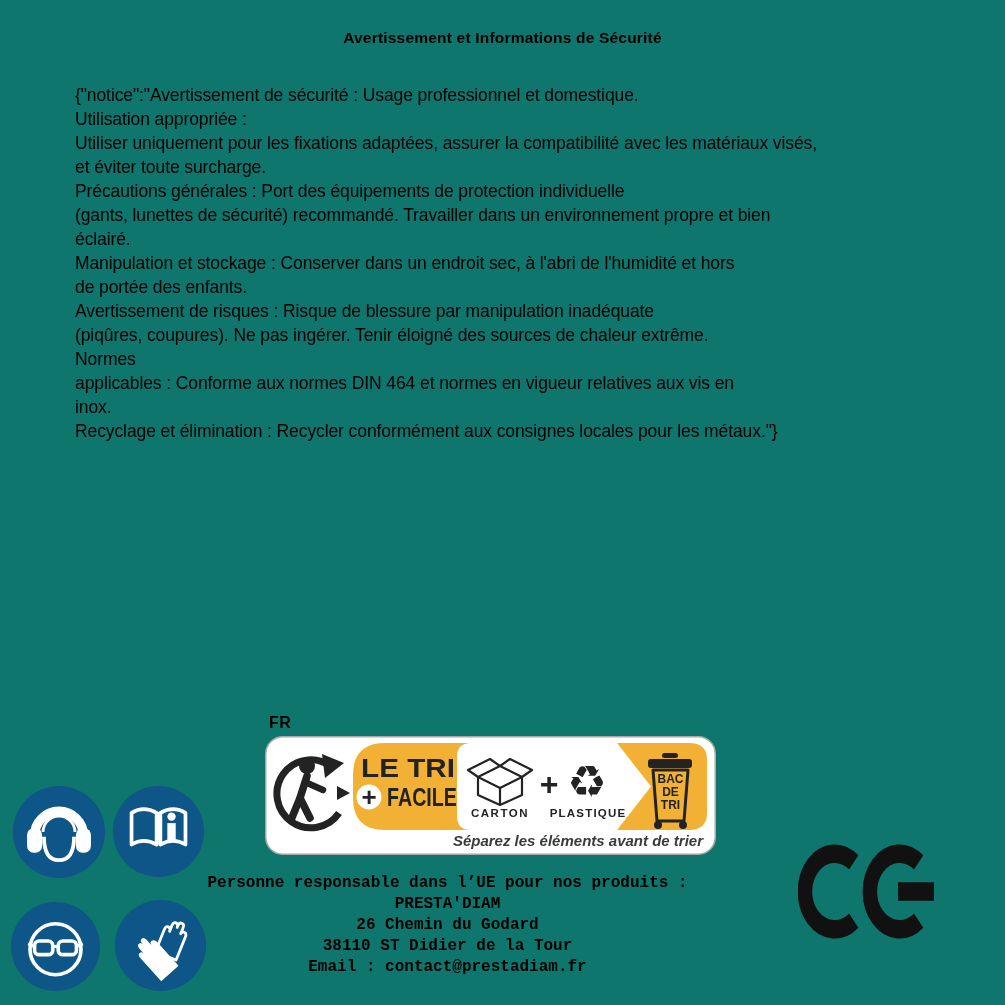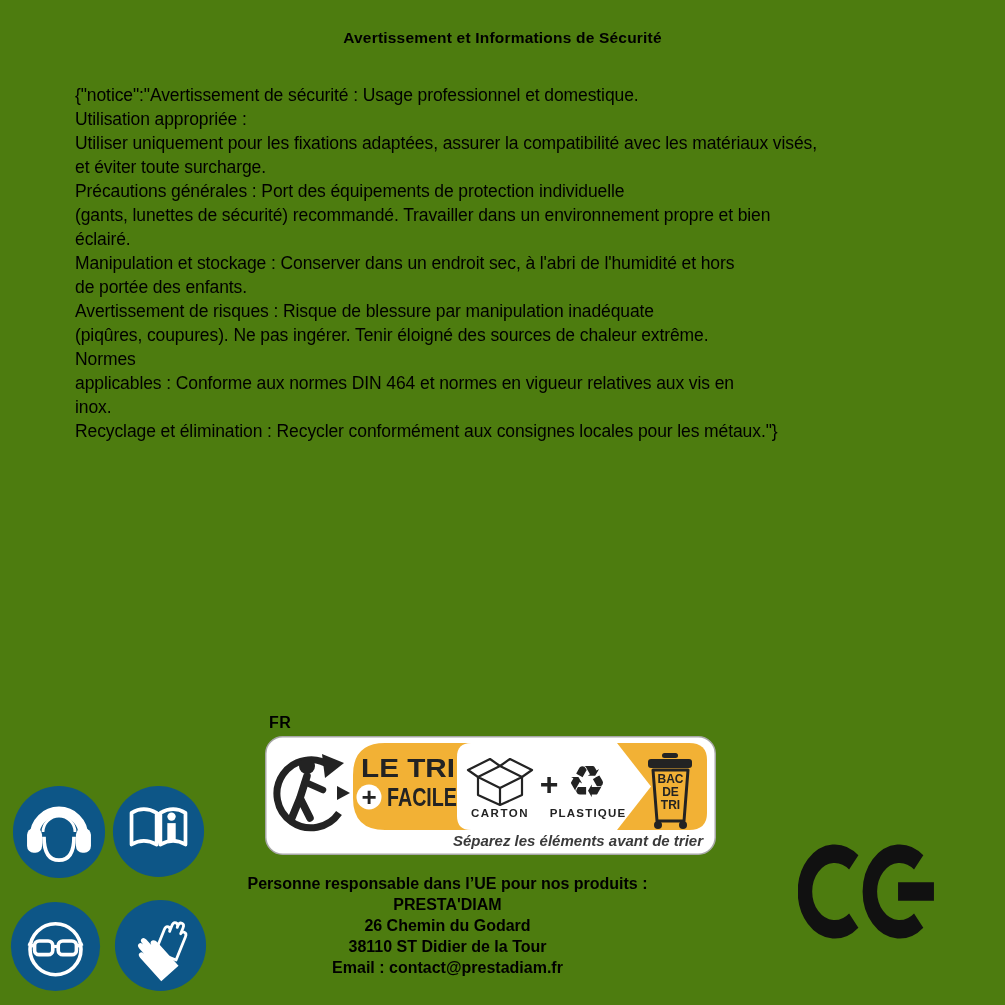--- a/index.html
+++ b/index.html
@@ -1,26 +1,26 @@
 <!DOCTYPE html>
 <html style="--safety-blue: #0d5687; --tri-yellow: #F2B135; --ink-dark: #232323; --frame-gray: #a8a8a8;"><head>
 <meta charset="utf-8">
 <style>
   html,body{margin:0;padding:0;background:#fff;}
   body{width:1005px;height:1005px;position:relative;font-family:"Liberation Sans",sans-serif;color:#000;}
-  .canvas{position:absolute;inset:0;background:#4d7c0f;overflow:hidden;padding-left:16px;}
+  .canvas{position:absolute;inset:0;background:#0f766e;overflow:hidden;padding-left:16px;}
   .title{position:absolute;top:29px;left:0;width:100%;text-align:center;
          font-size:15.5px;font-weight:bold;margin:0;letter-spacing:.2px;}
   .notice{position:absolute;left:75px;top:83px;width:880px;font-size:17.5px;
           line-height:24px;white-space:pre-line;letter-spacing:-.1px;}
   .fr{position:absolute;left:269px;top:714px;font-size:16px;font-weight:bold;letter-spacing:.5px;}
   .tri{position:absolute;left:265px;top:736px;width:451px;height:119px;}
   .picto{position:absolute;}
   .responsible{position:absolute;left:0;top:873px;width:895px;text-align:center;
-               font-size:16px;font-weight:bold;line-height:21px;white-space:pre-line;}
+               font-size:16px;font-weight:bold;line-height:21px;white-space:pre-line;font-family:Liberation Mono, monospace;}
   .ce{position:absolute;left:798px;top:843px;width:139px;height:97px;}
   svg text{font-family:"Liberation Sans",sans-serif;}
 </style>
 </head>
 <body>
 
 <div class="canvas">
 
   <h1 class="title">Avertissement et Informations de Sécurité</h1>
 

